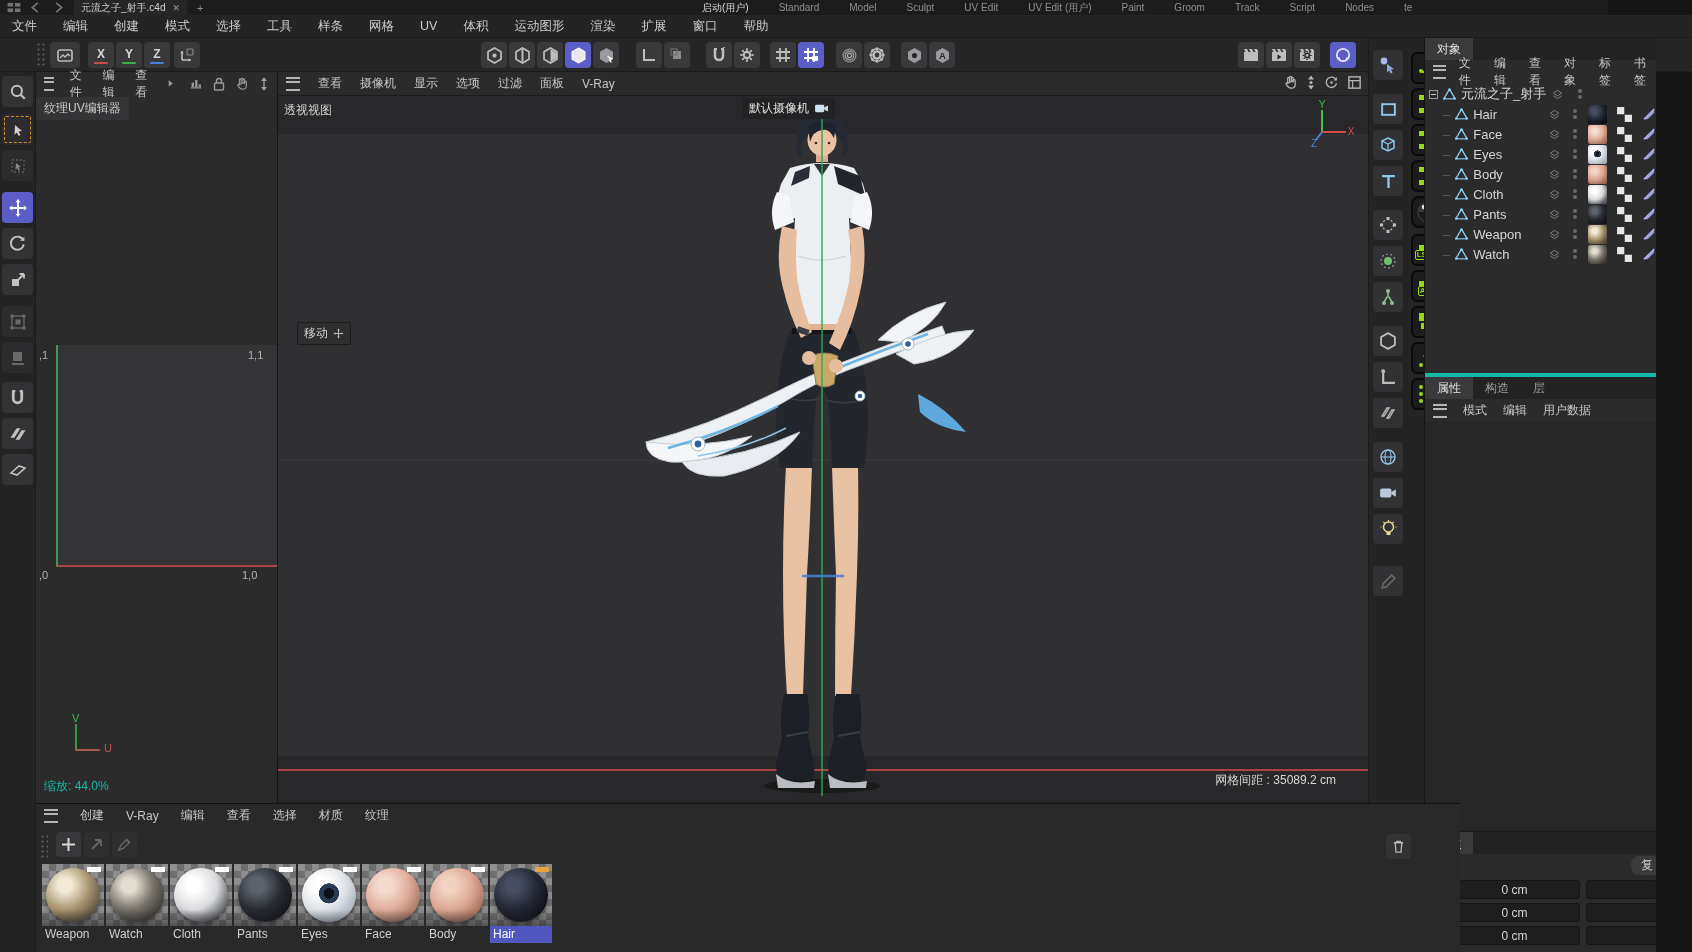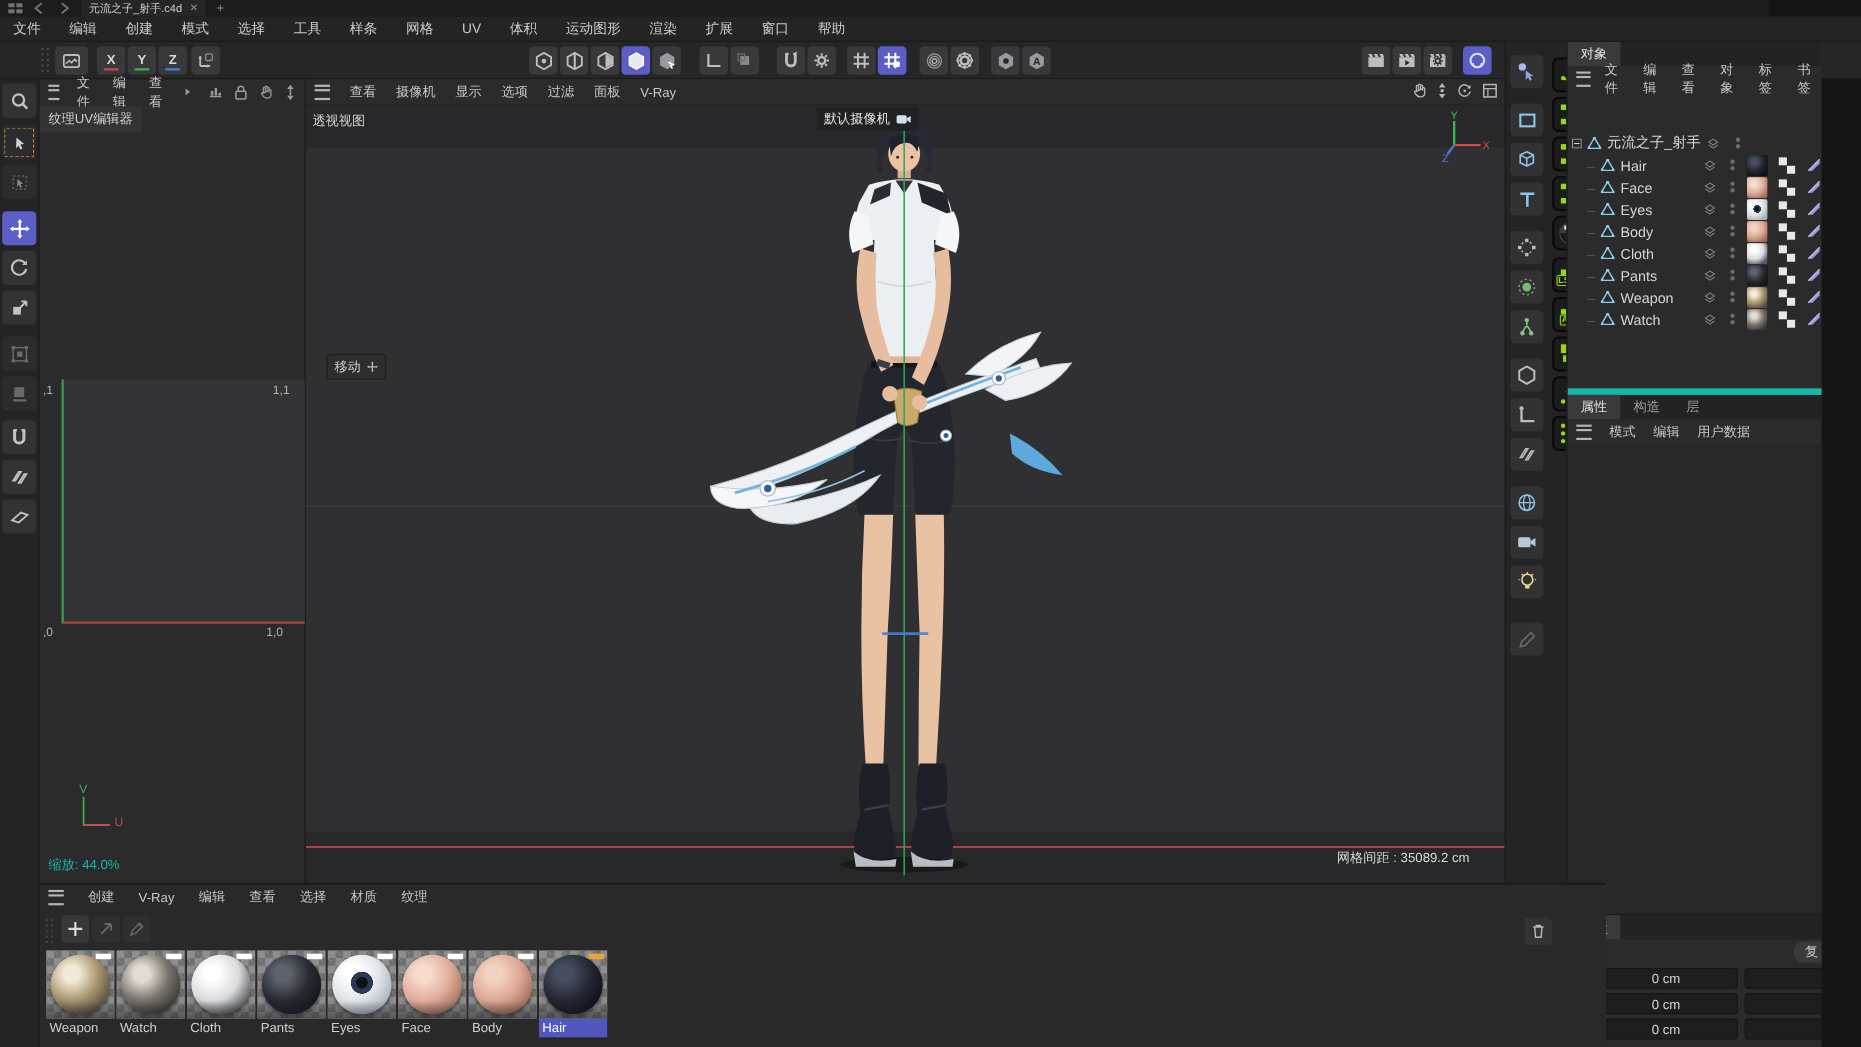--- a/index.html
+++ b/index.html
@@ -171,20 +171,34 @@
       <path d="M10 1L4 6l6 5" stroke="#8f8f8f" fill="none" stroke-width="2"></path>
     </svg>
   <svg class="tb-ico" viewBox="0 0 16 12">
       <path d="M6 1l6 5-6 5" stroke="#8f8f8f" fill="none" stroke-width="2"></path>
     </svg>
   <div id="doc-tab">
     <span>元流之子_射手.c4d</span>
     <span class="close">✕</span>
   </div>
   <span id="new-tab">+</span>
+  <div id="layout-tabs">
+    <span class="ltab active">启动(用户)</span>
+    <span class="ltab">Standard</span>
+    <span class="ltab">Model</span>
+    <span class="ltab">Sculpt</span>
+    <span class="ltab">UV Edit</span>
+    <span class="ltab">UV Edit (用户)</span>
+    <span class="ltab">Paint</span>
+    <span class="ltab">Groom</span>
+    <span class="ltab">Track</span>
+    <span class="ltab">Script</span>
+    <span class="ltab">Nodes</span>
+    <span class="ltab">te</span>
+  </div>
 </div>
 
 <div id="menubar" class="abs">
   <span>文件</span>
   <span>编辑</span>
   <span>创建</span>
   <span>模式</span>
   <span>选择</span>
   <span>工具</span>
   <span>样条</span>
@@ -791,21 +805,21 @@
     <span>文件</span>
     <span>编辑</span>
     <span>查看</span>
     <span>对象</span>
     <span>标签</span>
     <span>书签</span>
   </div>
 
   <div id="om-tree">
 
-    <div class="obj-row" style="padding-left:4px;gap:5px;margin-top:36px;">
+    <div class="obj-row" style="padding-left:4px;gap:5px;">
       <svg width="9" height="9" viewBox="0 0 9 9">
           <rect x="0.5" y="0.5" width="8" height="8" fill="#2b2b2c" stroke="#9a9a9a"></rect>
           <line x1="2" y1="4.5" x2="7" y2="4.5" stroke="#d0d0d0"></line>
         </svg>
       <svg class="tri-ico" viewBox="0 0 16 14">
           <use href="#s-tri"></use>
         </svg>
       <span>元流之子_射手</span>
       <svg class="layer-ico" style="margin-right:2px;" viewBox="0 0 16 16">
           <use href="#s-layers"></use>
@@ -989,21 +1003,21 @@
           <use href="#s-checker"></use>
         </svg>
       <svg class="tag-phong" viewBox="0 0 16 16">
           <path d="M2 13L13 2v4L6 13z" fill="#9a9ade"></path>
           <path d="M2 13L13 2" stroke="#b8b8f0" stroke-width="1.4"></path>
         </svg>
     </div>
   </div>
 
   <div id="attr-block">
-    <div class="rp-tabs" style="border-top:6px solid #14b8a6;">
+    <div class="rp-tabs" style="border-top:4px solid #14b8a6;margin-top:20px;">
       <span class="rp-tab active">属性</span>
       <span class="rp-tab">构造</span>
       <span class="rp-tab">层</span>
     </div>
     <div class="panel-menu">
       <span class="burger"></span>
       <span>模式</span>
       <span>编辑</span>
       <span>用户数据</span>
     </div>

